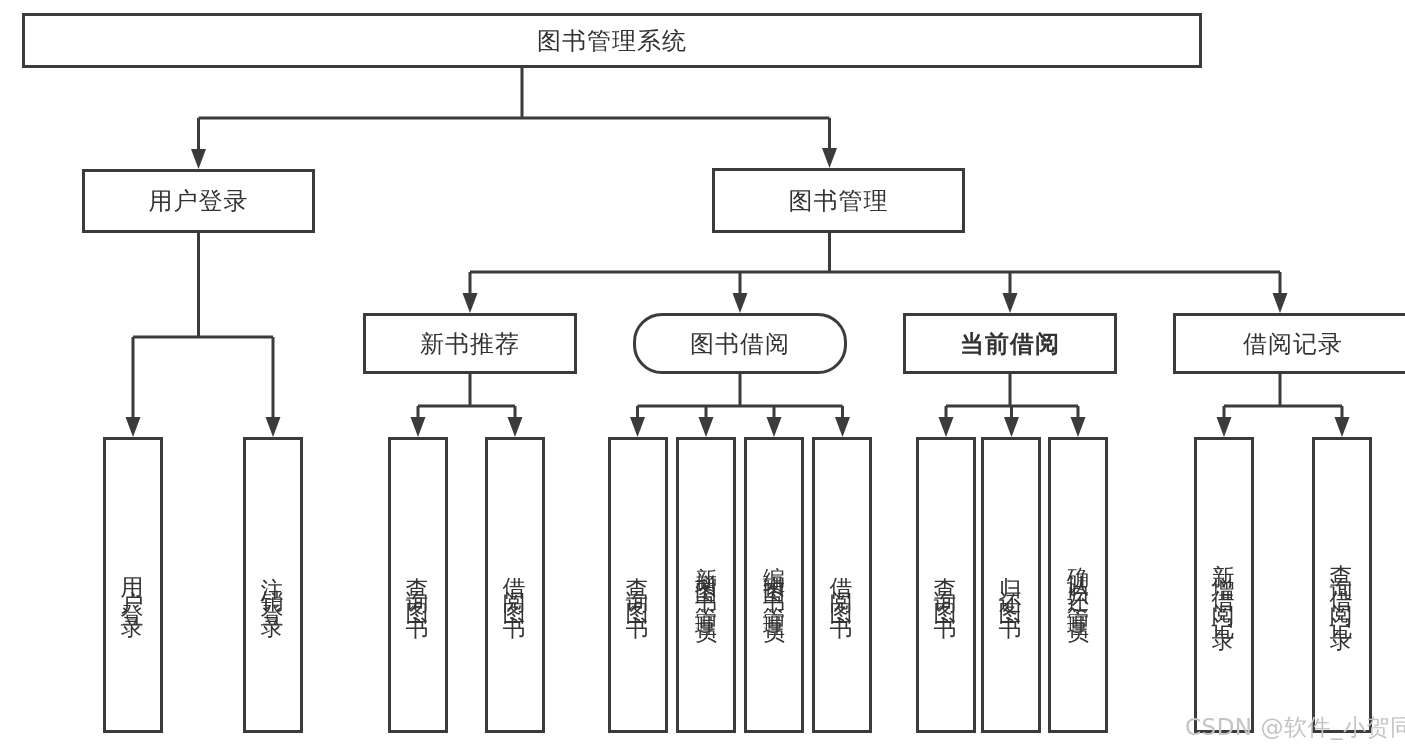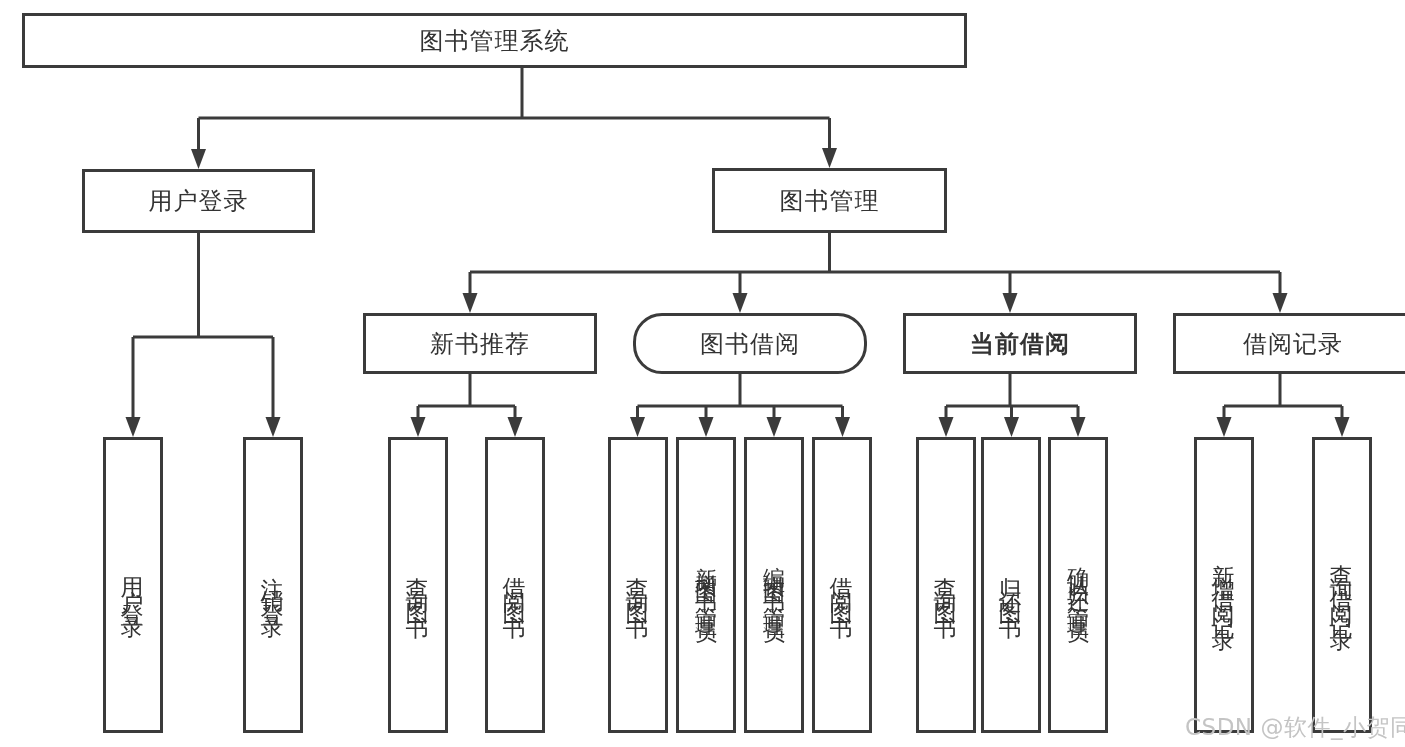--- a/index.html
+++ b/index.html
@@ -27,24 +27,24 @@
     background: #ffffff;
     border: 3px solid var(--line, #3b3b3b);
     display: flex;
     align-items: center;
     justify-content: center;
     font-size: 24px;
     letter-spacing: 1px;
     color: var(--text, #333333);
     z-index: 2;
   }
-  .root   { left: 22px;  top: 13px;  width: 945px; height: 55px; }
+  .root   { left: 22px;  top: 13px;  width: 1180px; height: 55px; }
   .l2-a   { left: 82px;  top: 169px; width: 233px;  height: 64px; }
-  .l2-b   { left: 712px; top: 168px; width: 235px;  height: 65px; }
-  .l3     { top: 313px;  width: 234px; height: 61px; }
+  .l2-b   { left: 712px; top: 168px; width: 253px;  height: 65px; }
+  .l3     { top: 313px;  width: 214px; height: 61px; }
   .l3-a   { left: 363px; }
   .l3-b   { left: 633px; border-radius: 29px; }
   .l3-c   { left: 903px; font-weight: bold; }
   .l3-d   { left: 1173px; width: 240px; }
   .leaf {
     top: 437px;
     width: 60px;
     height: 296px;
     writing-mode: vertical-rl;
     font-size: 23px;

